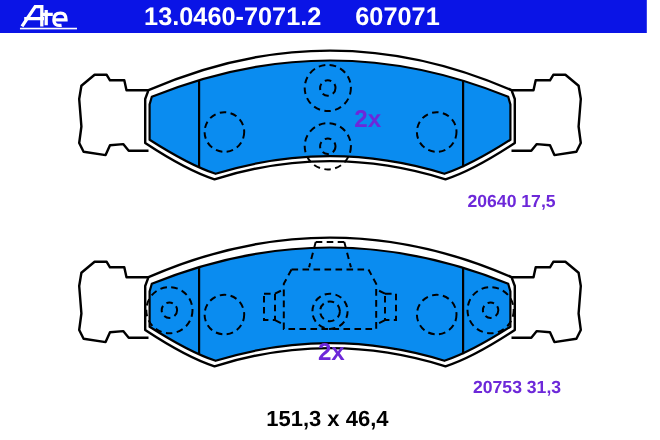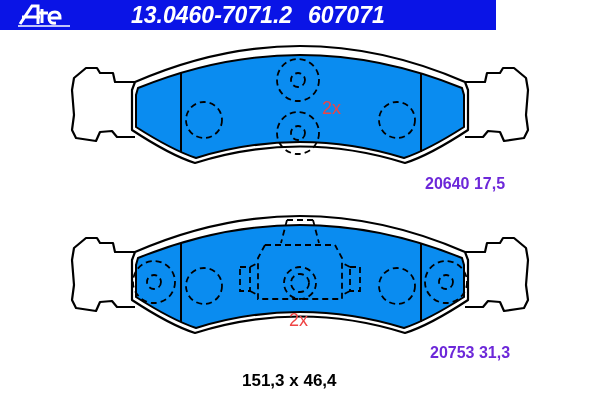--- a/index.html
+++ b/index.html
@@ -1,24 +1,24 @@
 <!DOCTYPE html>
 <html><head>
 <meta charset="utf-8">
 <style>
   html, body { margin: 0; padding: 0; background: #ffffff; }
   body { width: 600px; height: 400px; position: relative; overflow: hidden; font-family: "Liberation Sans", sans-serif; }
-  .header { position: absolute; left: 0; top: 0; width: 496px; height: 30px; background: #0a14e6; font-style: italic; }
+  .header { position: absolute; left: 0; top: 0; width: 588px; height: 30px; background: #0a14e6; }
   .logo { position: absolute; left: 18px; top: 3px; width: 56px; height: 24px; }
   .part-no { position: absolute; left: 131px; top: 1px; color: #ffffff; font-weight: bold; font-size: 23px; letter-spacing: 0px; line-height: 28px; }
-  .part-alt { position: absolute; left: 308px; top: 1px; color: #ffffff; font-weight: bold; font-size: 23px; line-height: 28px; }
+  .part-alt { position: absolute; left: 323px; top: 1px; color: #ffffff; font-weight: bold; font-size: 23px; line-height: 28px; }
   .drawing { position: absolute; left: 0; top: 0; width: 600px; height: 400px; }
   .label { position: absolute; font-weight: bold; color: #6d28d9; font-size: 16px; line-height: 18px; }
-  .qty { position: absolute; font-weight: normal; color: #ef4444; font-size: 18px; line-height: 20px; }
-  .dims { position: absolute; font-weight: bold; color: #000; font-size: 17px; line-height: 20px; }
+  .qty { position: absolute; font-weight: bold; color: #6d28d9; font-size: 22px; line-height: 20px; }
+  .dims { position: absolute; font-weight: bold; color: #000; font-size: 20px; line-height: 20px; }
 </style>
 </head>
 <body>
 
 <div class="header">
   <svg class="logo" viewBox="0 0 56 24">
     <path d="M2 21 L14 3 L20 3 L20 21 M4 14 L22 14" stroke="#fff" stroke-width="3" fill="none"></path>
     <path d="M24 6 L24 20 M20 10 L30 10" stroke="#fff" stroke-width="3" fill="none"></path>
     <path d="M32 15 L42 15 Q42 9 37 9 Q31 9 31 15 Q31 21 38 20" stroke="#fff" stroke-width="3" fill="none"></path>
     <path d="M0 23 L52 23" stroke="#fff" stroke-width="1.6"></path>

